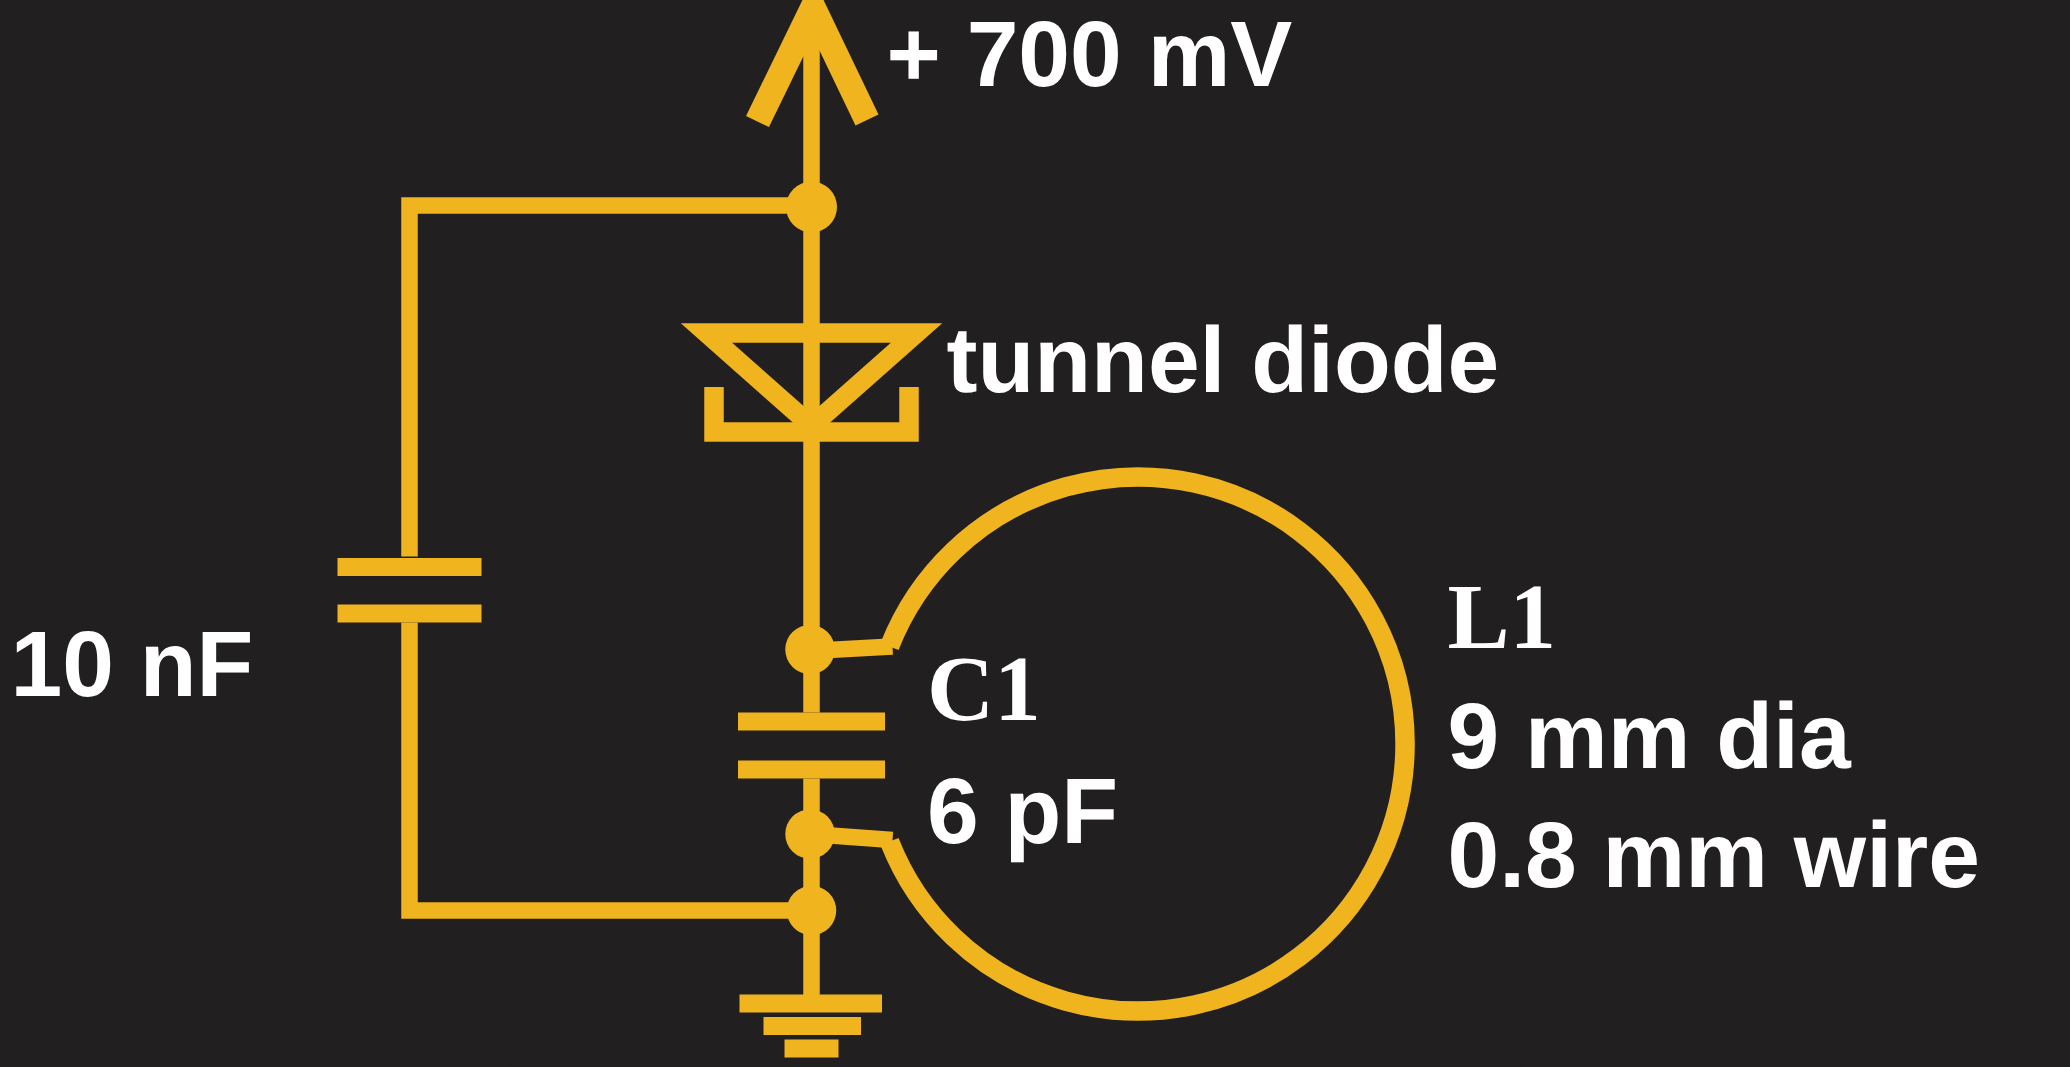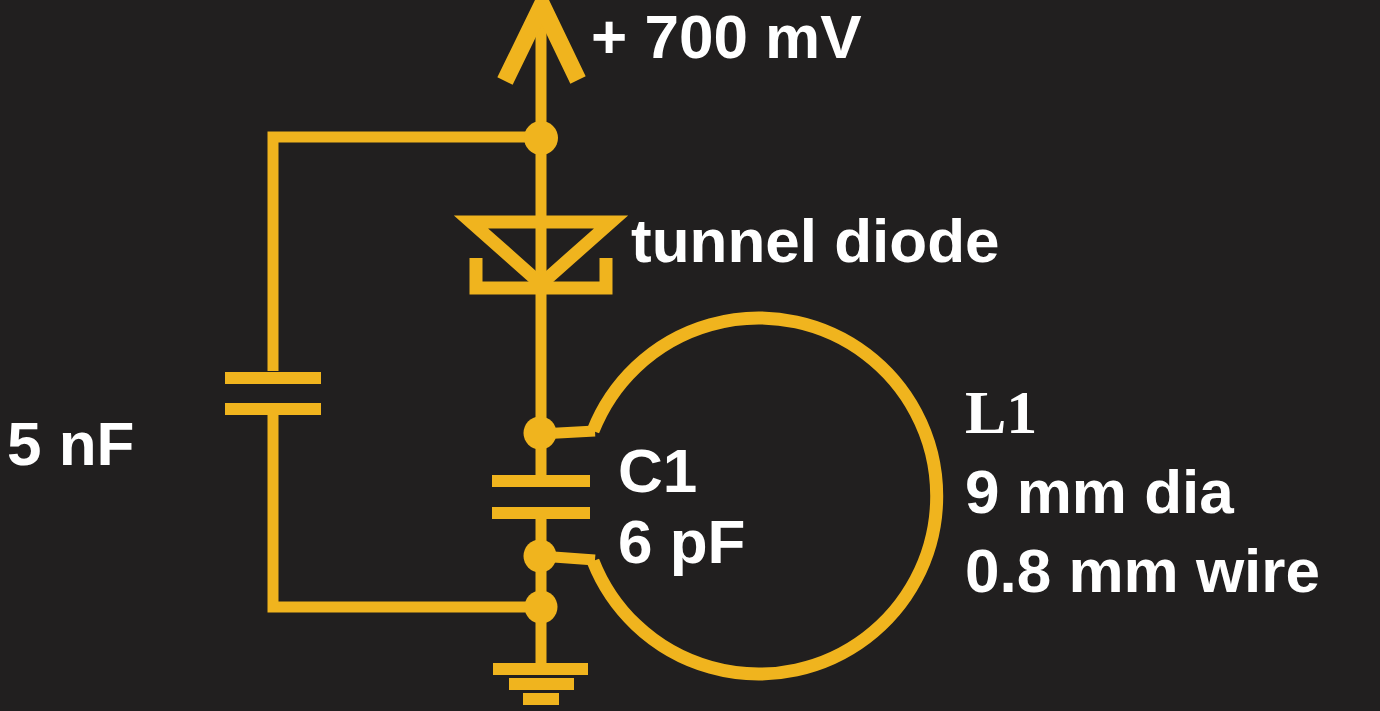--- a/index.html
+++ b/index.html
@@ -72,25 +72,25 @@
       <rect x="493" y="663" width="95" height="12"></rect>
       <rect x="509" y="678" width="65" height="12"></rect>
       <rect x="523" y="693" width="36" height="12"></rect>
     </g>
   </svg>
 
   <div class="label" style="left:591px; top:6px;">+ 700 mV</div>
 
   <div class="label" style="left:606px; top:210px;margin-left:25px;">tunnel diode</div>
 
-  <div class="label" style="left:618px; top:440px;">C1</div>
+  <div class="label" style="left:618px; top:429px;font-family:Liberation Serif, serif;">C1</div>
 
   <div class="label" style="left:618px; top:511px;">6 pF</div>
 
   <div class="label" style="left:965px; top:381px;font-family:Liberation Serif, serif;">L1</div>
 
   <div class="label" style="left:965px; top:461px;text-align:right;">9 mm dia</div>
 
   <div class="label" style="left:965px; top:540px;">0.8 mm wire</div>
 
-  <div class="label" style="left:7px; top:413px;">5 nF</div>
+  <div class="label" style="left:7px; top:413px;">10 nF</div>
 
 </div>
 
 </body></html>

